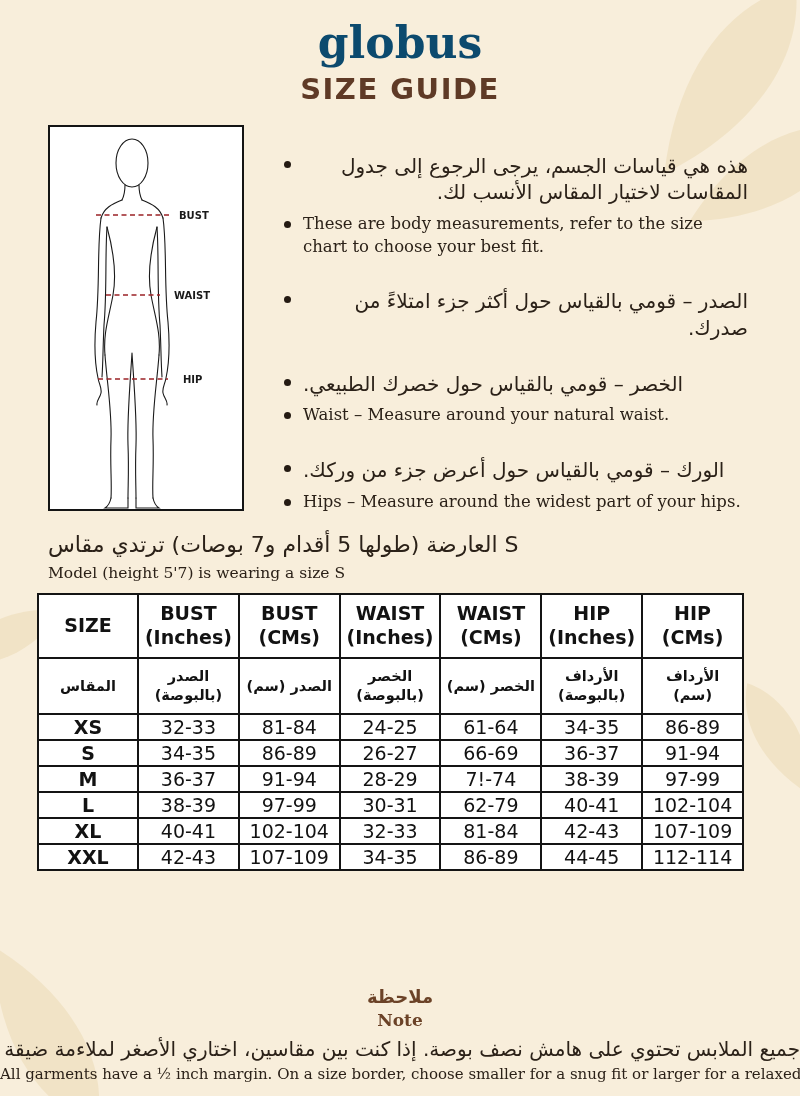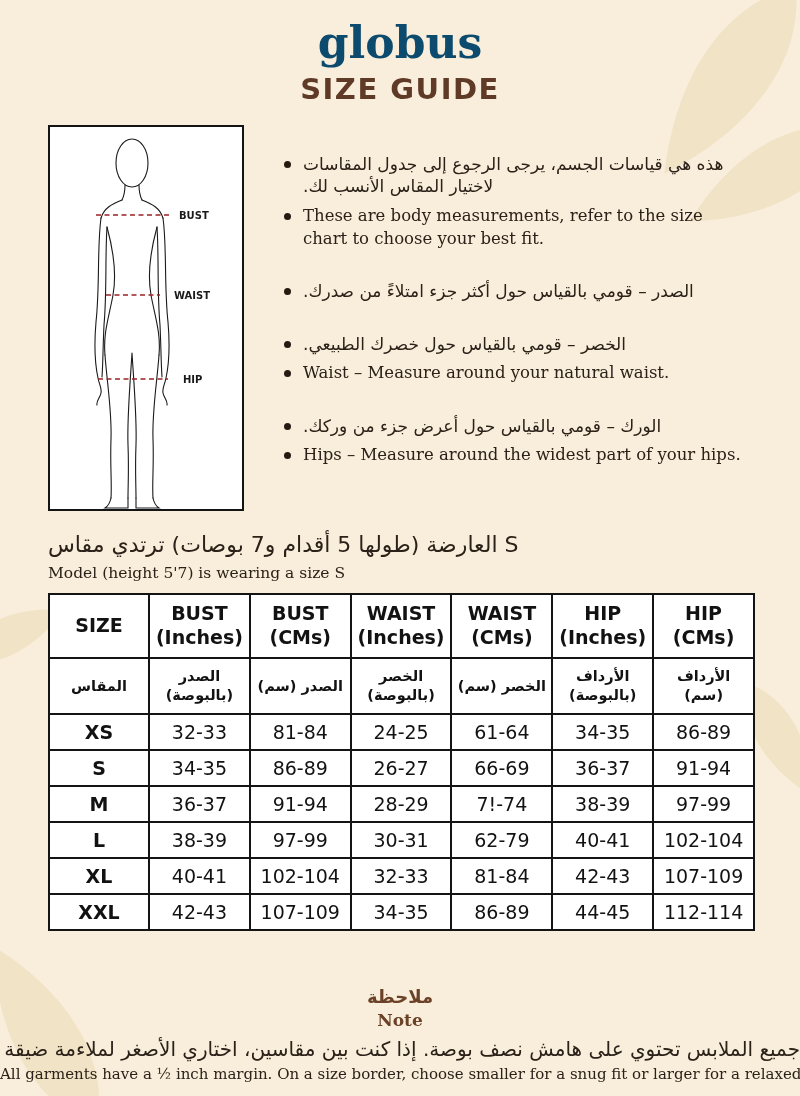--- a/index.html
+++ b/index.html
@@ -33,39 +33,39 @@
   .bullets {
     position:absolute; left:284px; top:153px; width:464px;
     display:flex; flex-direction:column; gap:30px;
   }
   .group { display:flex; flex-direction:column; gap:7px; }
   .bullet { display:flex; gap:12px; align-items:flex-start; }
   .bullet .dot {
     flex:0 0 auto; width:7px; height:7px; border-radius:50%;
     background:#241a12; margin-top:8px;
   }
-  .ar { direction:rtl; text-align:left; font-size:17px; line-height:1.32; }
+  .ar { direction:rtl; text-align:right; font-size:20px; line-height:1.32; }
   .ar-ltr { direction:ltr; text-align:left; font-size:22px; line-height:1.3; }
   .en { font-family:"DejaVu Serif", serif; font-size:16.5px; line-height:1.38; }
 
   .model-note { position:absolute; left:48px; top:531px; width:660px; }
   .model-note .en { margin-top:3px; font-size:15.5px; }
 
   .size-table {
-    position:absolute; left:48px; top:593px; width:707px;
+    position:absolute; left:37px; top:593px; width:707px;
     border-collapse:collapse; background:#ffffff; table-layout:fixed;
     color:#121212;
   }
   .size-table th, .size-table td {
     border:2px solid #141414; text-align:center; vertical-align:middle;
     padding:0 2px; overflow:hidden;
   }
   .size-table .th-en { height:64px; font-size:19px; font-weight:700; line-height:1.25; }
   .size-table .th-ar { height:56px; font-size:14.5px; font-weight:700; direction:rtl; line-height:1.3; }
-  .size-table td { height:36px; font-size:19px; font-weight:400; }
+  .size-table td { height:26px; font-size:19px; font-weight:400; }
   .size-table td.size-col { font-weight:700; }
 
   .note { position:absolute; left:0; top:986px; width:100%; text-align:center; }
   .note .t-ar { color:#6b4227; font-weight:700; font-size:18px; direction:rtl; }
   .note .t-en { color:#6b4227; font-weight:700; font-size:17px; font-family:"DejaVu Serif", serif; margin-top:3px; }
   .note .b-ar { margin-top:7px; font-size:20px; direction:rtl; white-space:nowrap; }
   .note .b-en { margin-top:4px; font-size:15px; font-family:"DejaVu Serif", serif; white-space:nowrap; }
 </style>
 </head>
 <body>

